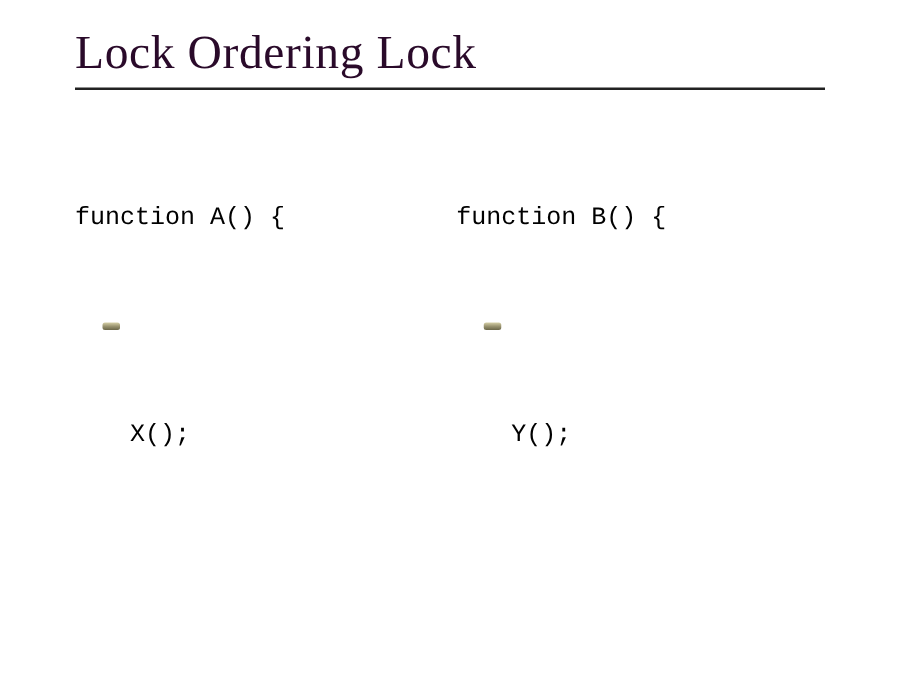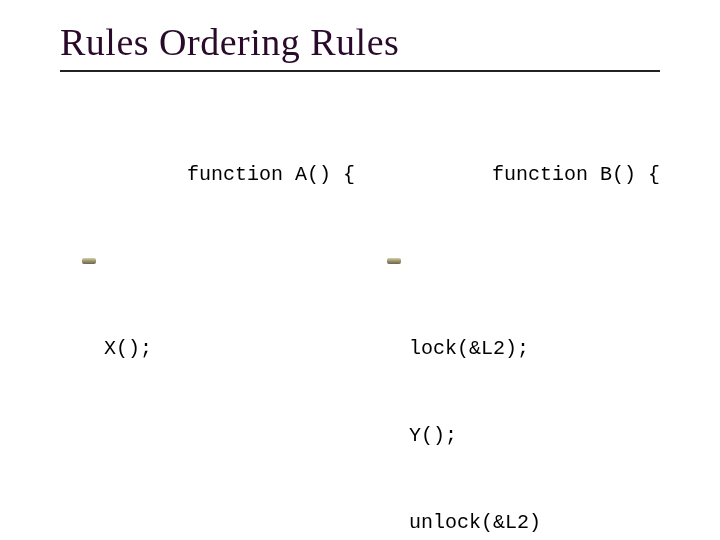--- a/index.html
+++ b/index.html
@@ -29,56 +29,54 @@
       row-gap: 40px;
       column-gap: 10px;
       font-family: 'Courier New', monospace;
       font-size: 20px;
       line-height: 1.45;
       color: #000;
     }
     .code-block {
       white-space: pre;
     }
-    .sig { font-weight: normal; text-align: right; }
+    .sig { font-weight: normal; }
     .body-lines {
       margin-left: 44px;
       position: relative;
     }
     .bullet {
       position: absolute;
       left: -22px;
       top: 11px;
       width: 14px;
       height: 6px;
       background: linear-gradient(to bottom, #d6d0a8 0%, #9a9470 50%, #6a6648 100%);
       border-radius: 2px;
     }
   </style>
 </head>
 <body>
 
-<h1 class="title">Rules Ordering Rules</h1>
+<h1 class="title">Lock Ordering Lock</h1>
 <hr class="hr-line">
 
 <div class="content">
 
   <div class="code-block">
     <div class="sig">function A() {</div>
     <div class="body-lines">
       <span class="bullet"></span>
       <div>X();</div>
     </div>
     
   </div>
 
   <div class="code-block">
     <div class="sig">function B() {</div>
     <div class="body-lines">
       <span class="bullet"></span>
-      <div>lock(&amp;L2);</div>
       <div>Y();</div>
-      <div>unlock(&amp;L2)</div>
     </div>
     
   </div>
 
 </div>
 
 </body></html>

